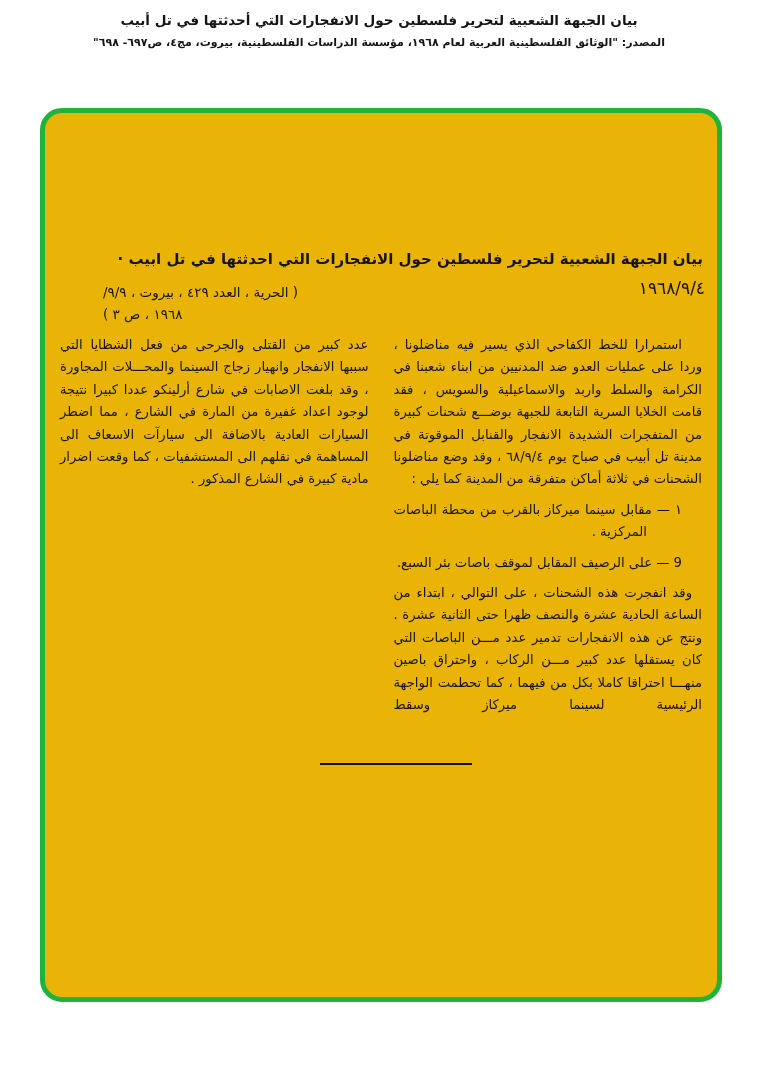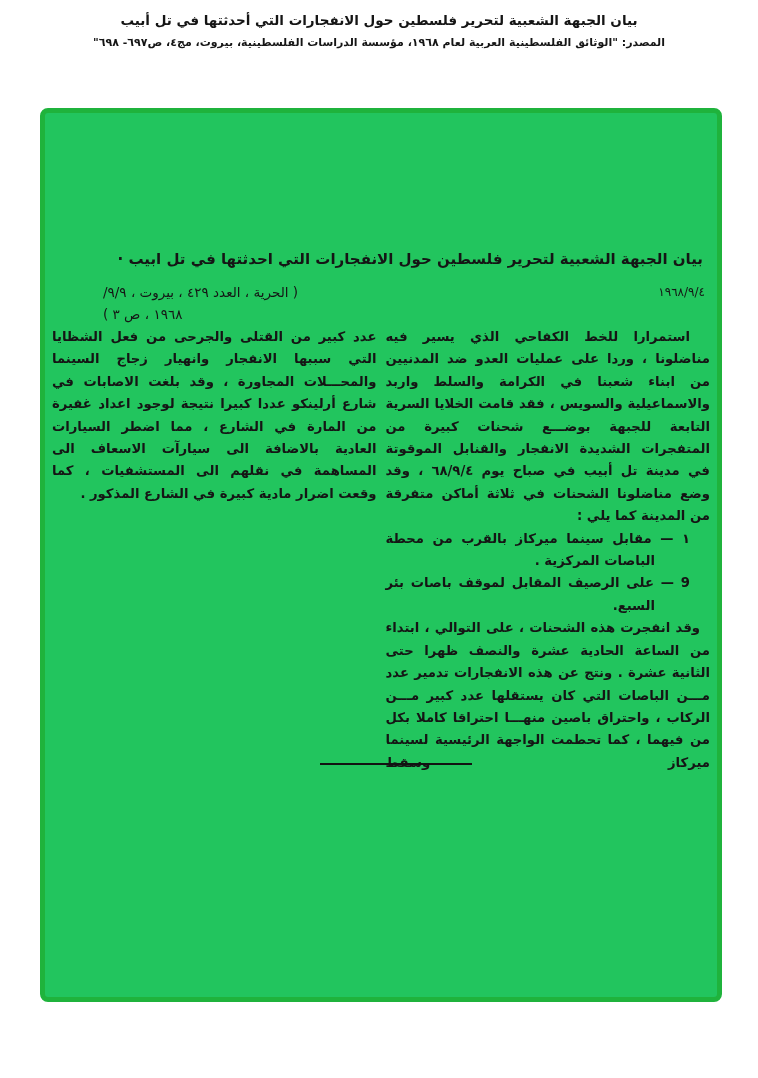--- a/index.html
+++ b/index.html
@@ -8,41 +8,41 @@
     font-family:"DejaVu Sans", sans-serif;color:#151515;overflow:hidden;
   }
   
   .page-header{position:absolute;top:12px;left:0;width:758px;text-align:center;direction:rtl;}
   .page-header .t1{font-size:13.5px;font-weight:bold;letter-spacing:0;}
   .page-header .t2{font-size:11px;font-weight:bold;margin-top:8px;}
 
   
   .doc-frame{
     position:absolute;left:40px;top:108px;width:672px;height:884px;
-    border:5px solid #1fb33c;border-radius:8px;background:#22c55e;
+    border:5px solid #1fb33c;border-radius:22px;background:#eab308;
   }
   .doc-frame-inner{position:relative;width:100%;height:100%;}
 
   .doc-title{
     position:absolute;top:126px;right:14px;left:14px;
     direction:rtl;text-align:right;font-weight:bold;font-size:15px;line-height:20px;
   }
   .doc-date{
-    position:absolute;top:172px;right:12px;direction:rtl;font-size:12px;
+    position:absolute;top:165px;right:12px;direction:rtl;font-size:17px;
   }
   .doc-citation{
     position:absolute;top:168px;left:58px;width:302px;direction:rtl;
     text-align:left;font-size:13.5px;line-height:22px;
   }
   .columns{
     position:absolute;top:213px;right:7px;left:7px;
     direction:rtl;display:flex;gap:9px;
   }
   .col{width:327px;font-size:13.2px;line-height:22.4px;text-align:justify;}
-  .col p{margin:0;font-weight:bold;}
+  .col p{margin:8px;}
   .indent{text-indent:20px;}
   .cont{text-align-last:justify;}
   .item{padding-right:55px;text-indent:-35px;margin-top:9px;}
   .after-items{margin-top:4px;text-indent:10px;}
   .gap{margin-top:9px;}
 
   .divider{position:absolute;left:320px;top:763px;width:152px;height:2px;background:#121212;}
 </style>
 </head>
 <body>

